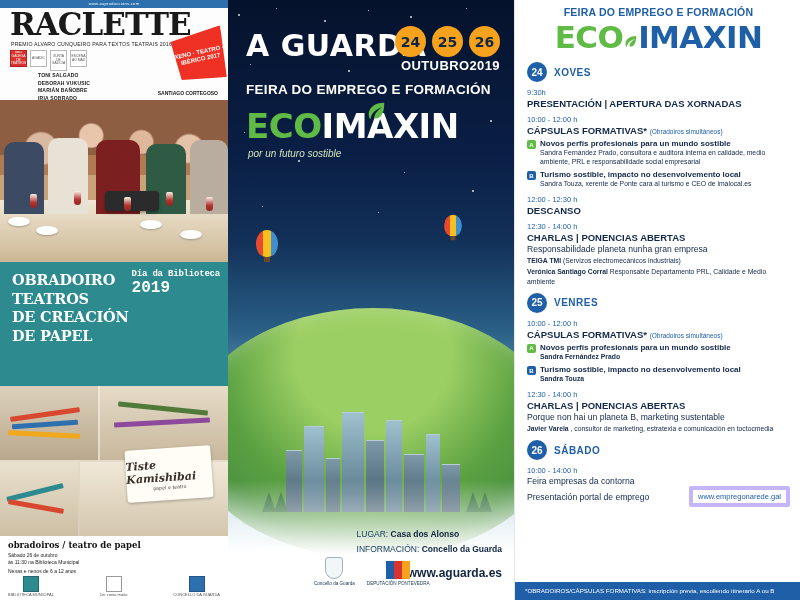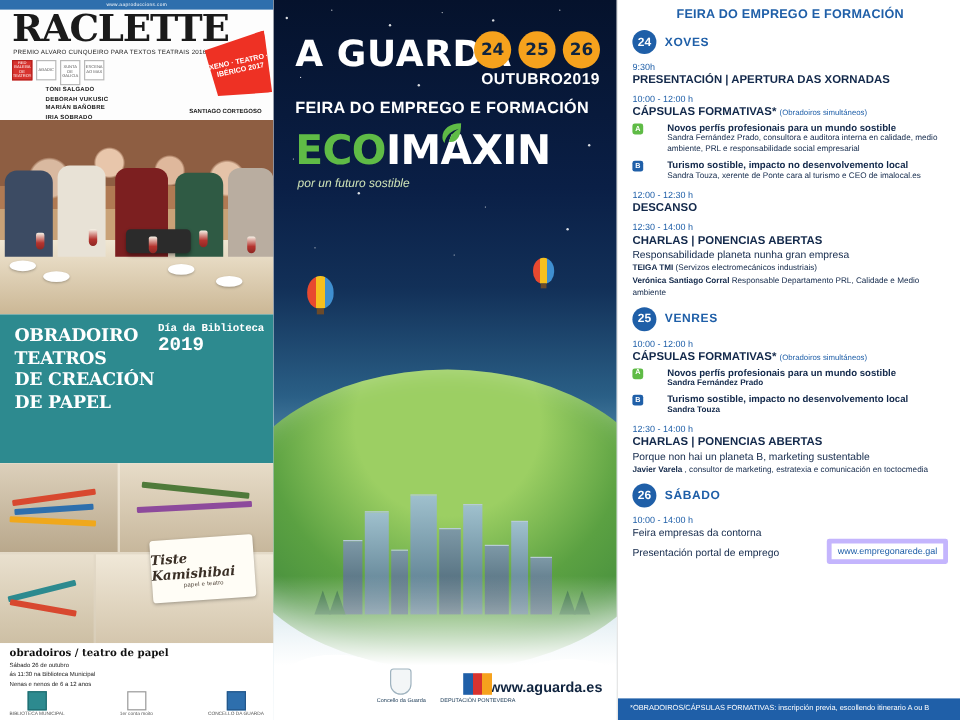--- a/index.html
+++ b/index.html
@@ -300,21 +300,21 @@
   .daycircle {
     width: 20px; height: 20px; border-radius: 50%;
     background: #1f5fa8; color: #fff; font-size: 10px; font-weight: bold;
     display: flex; align-items: center; justify-content: center; flex: none;
   }
   .dayname { color: #1f5fa8; font-size: 10px; font-weight: bold; letter-spacing: .5px; }
   .timeline { color: #1f5fa8; font-size: 7.5px; margin-top: 6px; }
   .sectitle { color: #12284a; font-size: 9.5px; font-weight: bold; margin-top: 1px; }
   .sectitle .note { color: #1f5fa8; font-size: 6.5px; font-weight: normal; }
   .plain { color: #12284a; font-size: 8.6px; margin-top: 1px; }
-  .item { display: flex; gap: 20px; margin-top: 3px; }
+  .item { display: flex; gap: 4px; margin-top: 3px; }
   .bullet {
     flex: none; width: 9px; height: 9px; border-radius: 2px;
     color: #fff; font-size: 6px; font-weight: bold;
     display: flex; align-items: center; justify-content: center; margin-top: 1px;
   }
   .bullet.green { background: #5fbb46; }
   .bullet.blue { background: #1f5fa8; }
   .item .txt { font-size: 8px; color: #12284a; line-height: 1.3; }
   .item .txt .h { font-weight: bold; }
   .item .txt .s { font-size: 6.8px; }
@@ -492,36 +492,51 @@
       <div class="bldg glass" style="left:198px; width:14px; height:78px;"></div>
       <div class="bldg" style="left:214px; width:18px; height:48px;"></div>
       <div class="tree" style="left:34px;"></div>
       <div class="tree" style="left:46px;"></div>
       <div class="tree" style="left:238px;"></div>
       <div class="tree" style="left:250px;"></div>
     </div>
 
     <div class="clouds"></div>
 
+    <div class="p2-lugar">
+      <div>
+        <span>LUGAR:</span>
+        <b>Casa dos Alonso</b>
+      </div>
+      <div>
+        <span>INFORMACIÓN:</span>
+        <b>Concello da Guarda</b>
+      </div>
+    </div>
     <div class="p2-url">www.aguarda.es</div>
 
     <div class="p2-crest">
       <div class="crest">
         <div class="shield"></div>
         <div>Concello da Guarda</div>
       </div>
       <div class="crest">
         <div class="bars"></div>
         <div>DEPUTACIÓN PONTEVEDRA</div>
       </div>
     </div>
   </div>
 
   <div class="panel3">
     <div class="p3-head">FEIRA DO EMPREGO E FORMACIÓN</div>
+    <div class="p3-logo">
+      <span class="eco">ECO</span><span class="leaf"><svg viewBox="0 0 24 24" width="15" height="15" aria-hidden="true">
+            <path d="M21 3C11 3 4 8 4 16c0 2 1 4 2 5 1-7 6-11 13-13-5 3-8 6-9 12 8 1 11-6 11-17z" fill="#5fbb46"></path>
+          </svg></span><span class="imax">IMAXIN</span>
+    </div>
 
     <div class="dayrow">
       <div class="daycircle">24</div>
       <div class="dayname">XOVES</div>
     </div>
 
     <div class="timeline">9:30h</div>
     <div class="sectitle">PRESENTACIÓN | APERTURA DAS XORNADAS</div>
 
     <div class="timeline">10:00 - 12:00 h</div>

